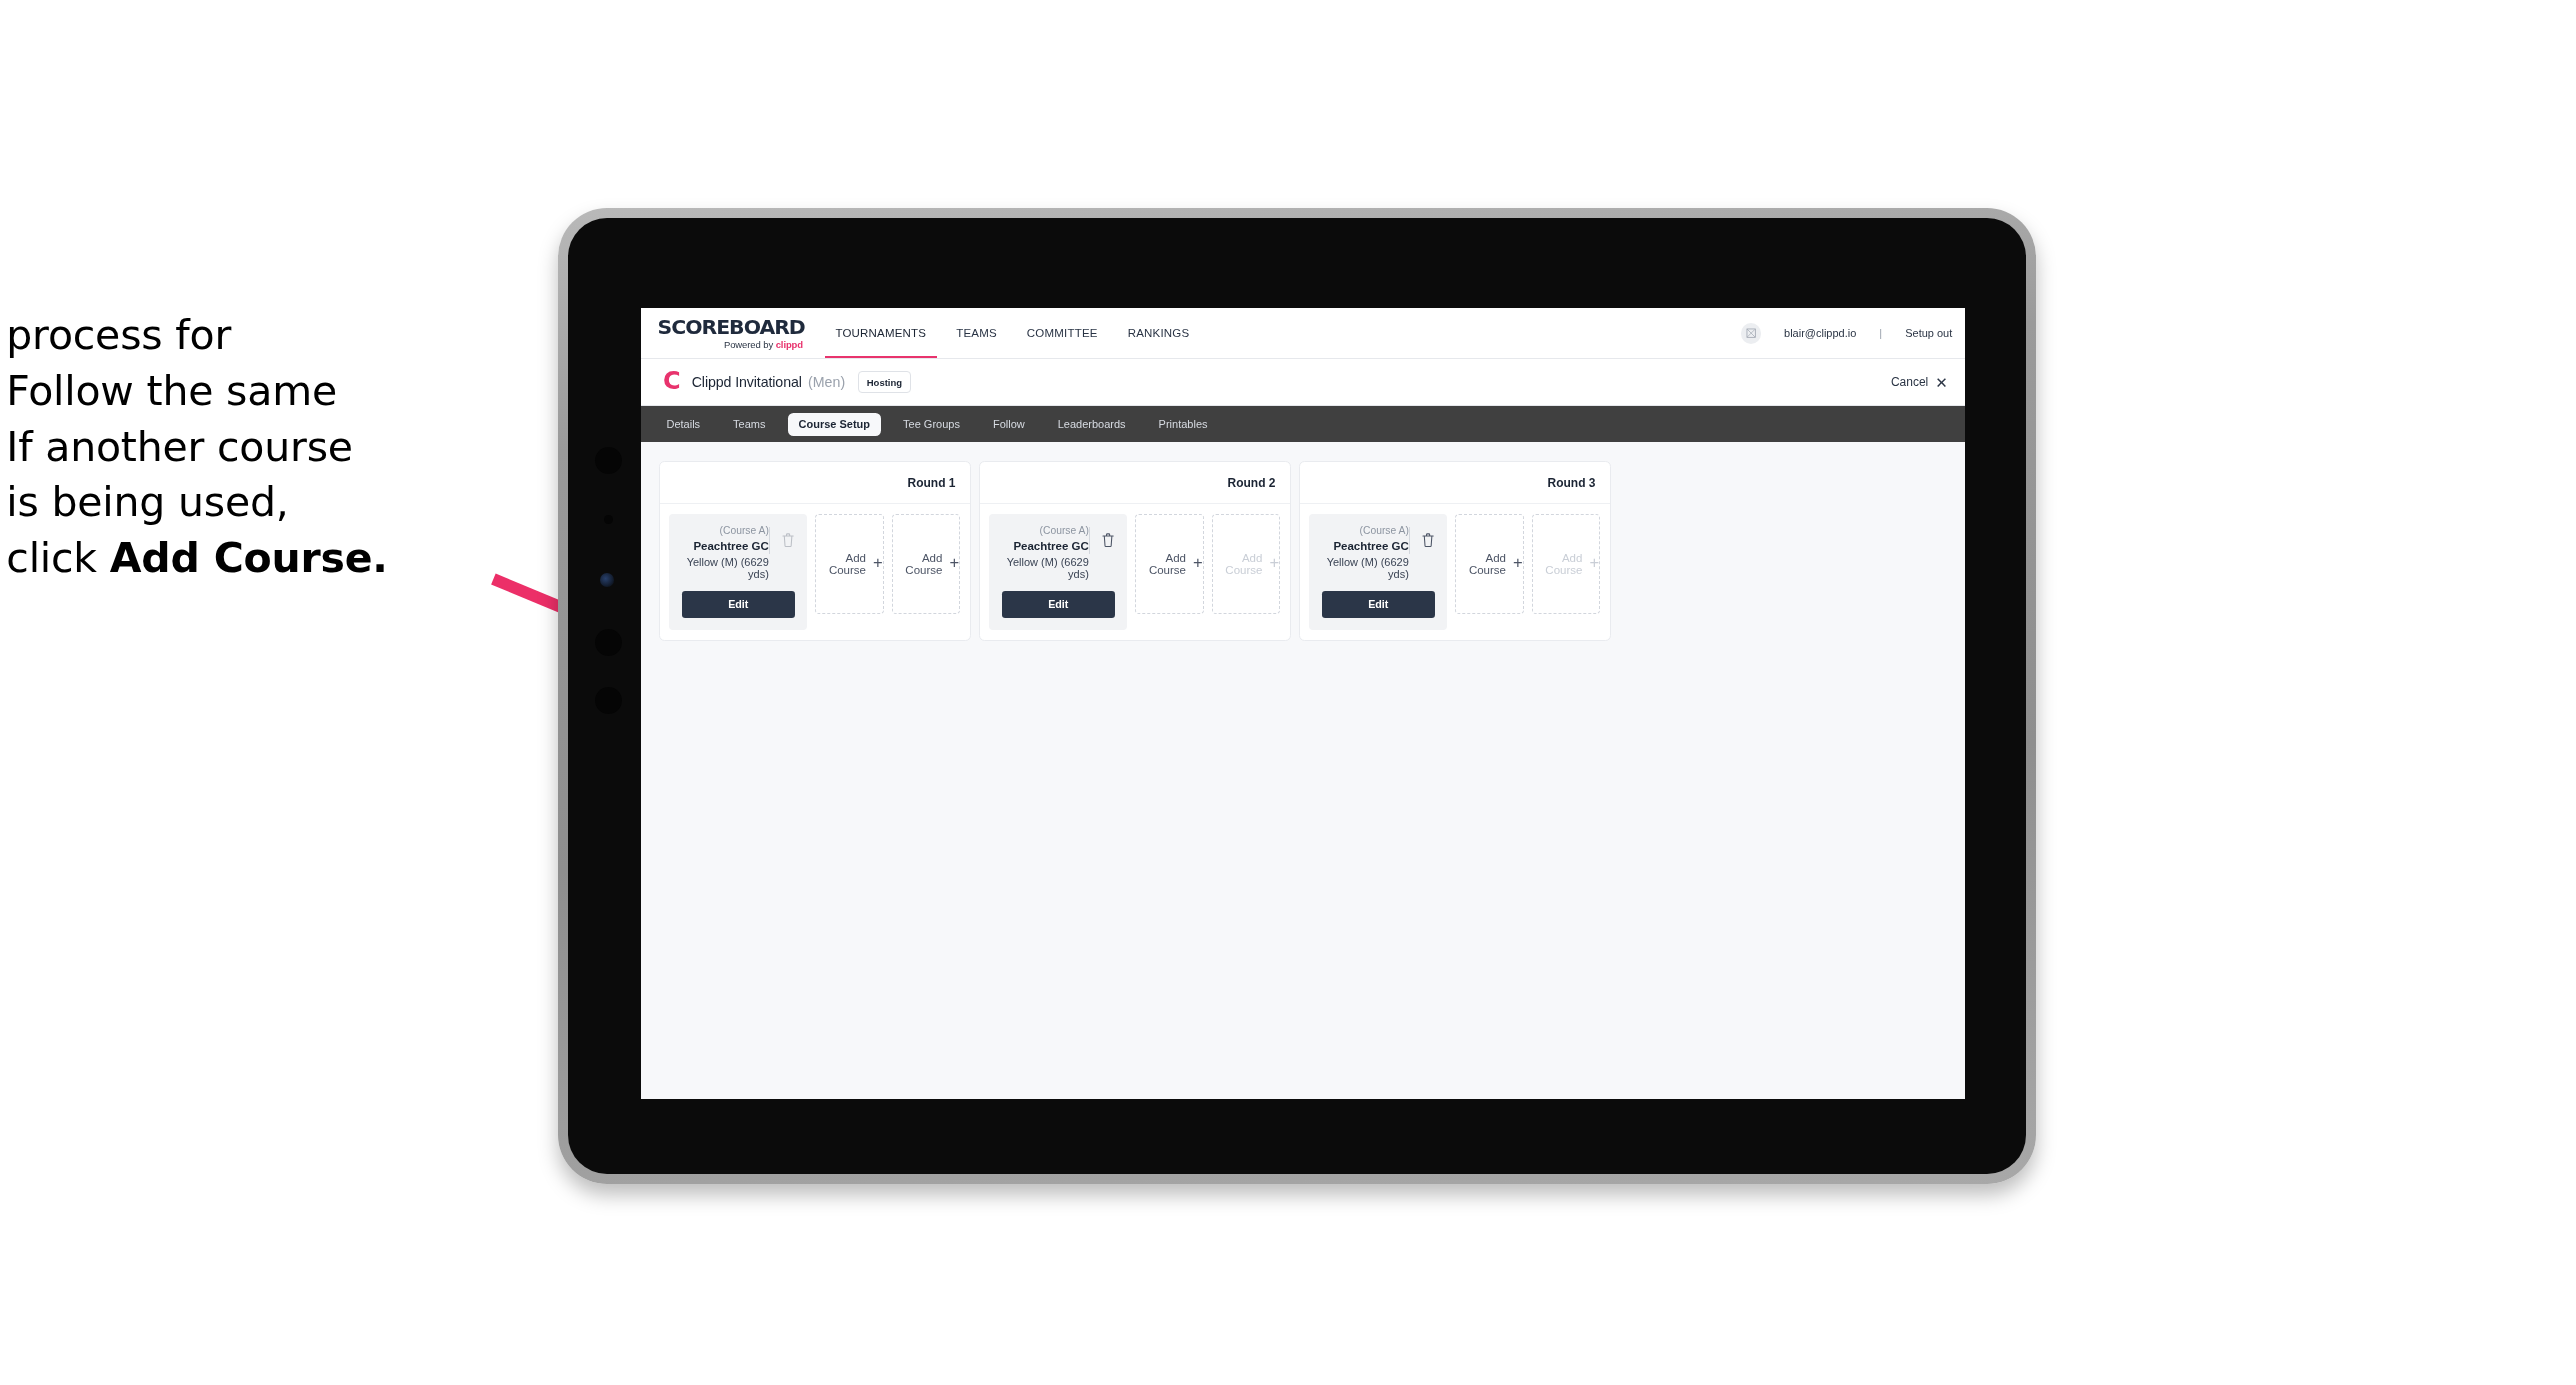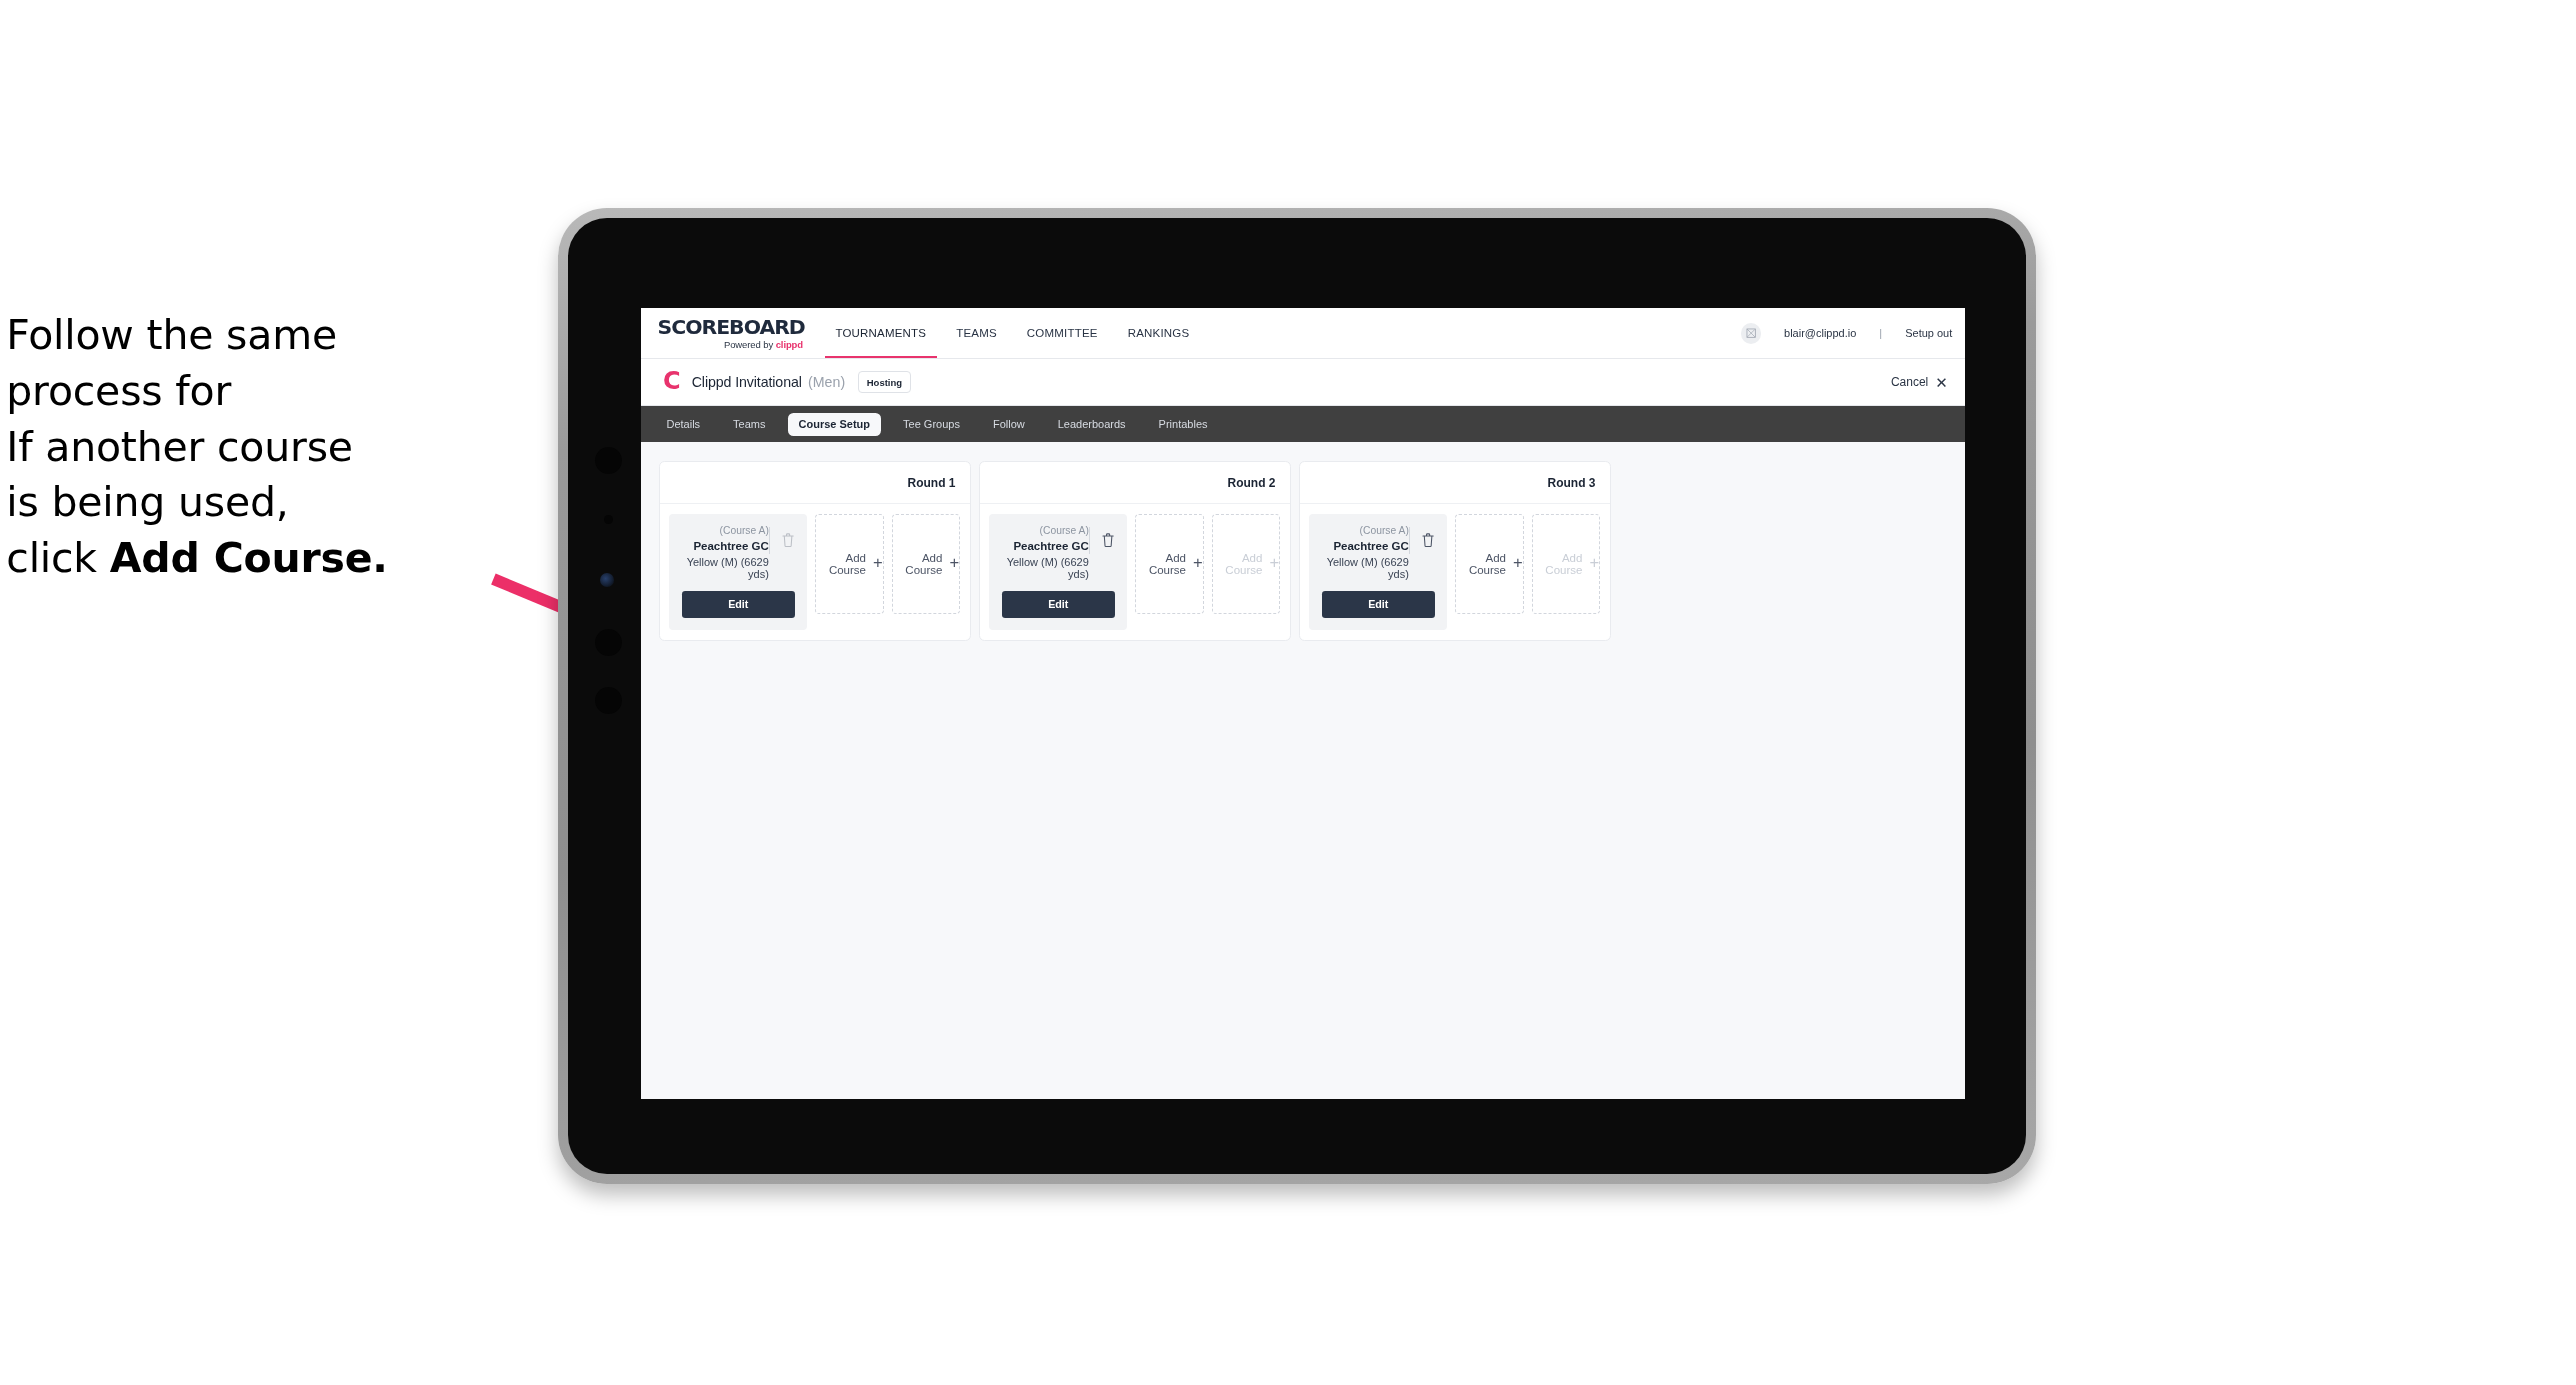--- a/index.html
+++ b/index.html
@@ -159,22 +159,22 @@
   .add-slot .plus { font-size: 16.6px; line-height:1; color:#4c5465; font-weight:300; }
   .add-slot.dim { color:#c9ced6; }
   .add-slot.dim .plus { color:#c9ced6; }
 </style>
 </head>
 <body>
 
 <div id="root">
 
   <div id="caption">
+    <span class="ln">process for</span>
     <span class="ln">Follow the same</span>
-    <span class="ln">process for</span>
     <span class="ln">If another course</span>
     <span class="ln">is being used,</span>
     <span class="ln"><span>click </span><b>Add Course.</b></span>
   </div>
 
   <svg id="arrow" viewBox="0 0 420 230">
     <line x1="65" y1="53" x2="330" y2="163" stroke="#ec2f68" stroke-width="15" stroke-linecap="butt"></line>
     <polygon points="352,121 365,205 282,176" fill="#ec2f68"></polygon>
   </svg>
 

